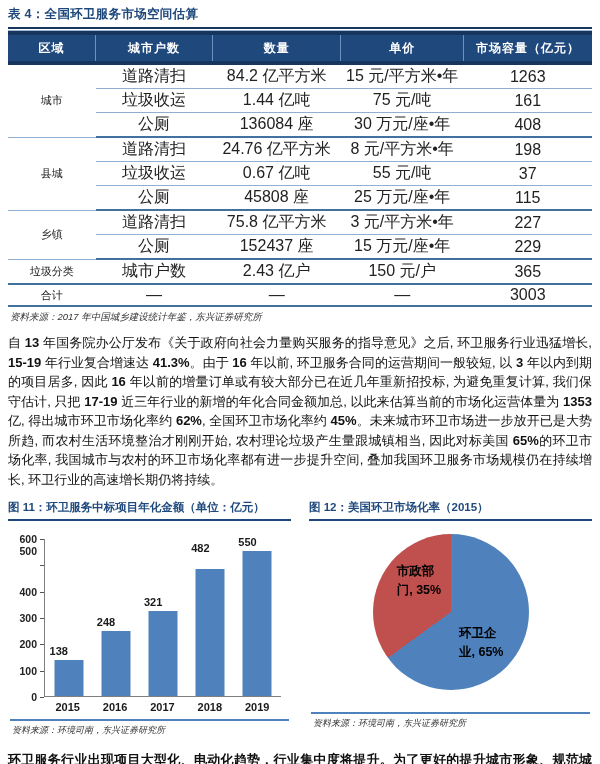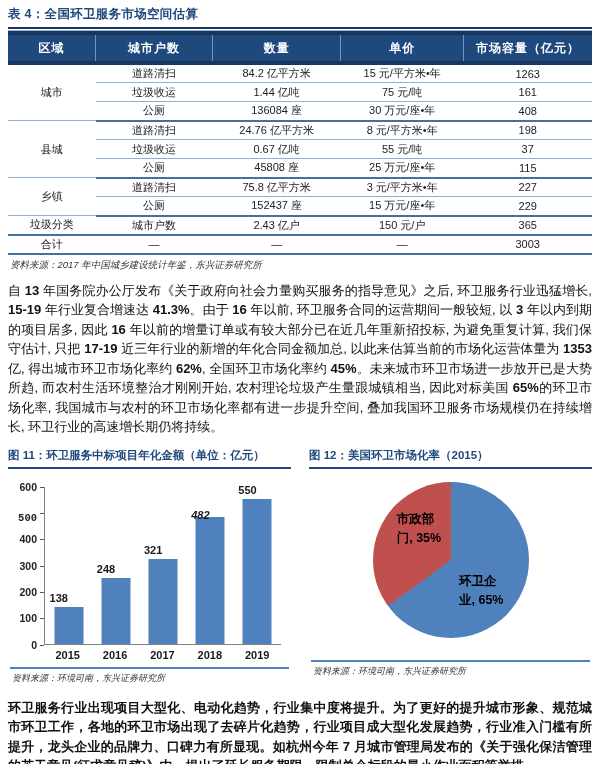--- a/index.html
+++ b/index.html
@@ -21,21 +21,21 @@
 
   
   table.market { width:100%; border-collapse:collapse; table-layout:fixed; margin-top:0; }
   table.market th {
     background:#1F497D; color:#ffffff; font-weight:bold; font-size:12px;
     height:30px; border-top:4px solid #17365D; border-bottom:4px solid #17365D;
     border-left:1px solid #6C93BE; text-align:center; letter-spacing:1px;
   }
   table.market th:first-child { border-left:none; }
   table.market td {
-    font-size:11px; text-align:center; height:19px; padding:1px 2px;
+    font-size:16px; text-align:center; height:19px; padding:1px 2px;
     color:#222; border-bottom:1px solid #8FAFD4;
   }
   table.market td.region { font-size:11px; color:#222; }
   table.market tr.group-end td { border-bottom:2px solid #41719C; }
   table.market tr.table-end td { border-bottom:2.5px solid #41719C; }
   .col-region{width:15%;} .col-item{width:20%;} .col-qty{width:22%;}
   .col-price{width:21%;} .col-cap{width:22%;}
 
   .tbl-source {
     font-size:9.5px; font-style:italic; color:#333; padding:4px 0 0 2px;
@@ -204,42 +204,42 @@
             <div class="y-tick" style="top: 152px;">0</div>
             <div class="y-dash" style="top: 158px;"></div>
             <div class="y-tick" style="top: 125.667px; margin-left: 36px;">100</div>
             <div class="y-dash" style="top: 131.667px;"></div>
             <div class="y-tick" style="top: 99.3333px;">200</div>
             <div class="y-dash" style="top: 105.333px;"></div>
             <div class="y-tick" style="top: 73px;">300</div>
             <div class="y-dash" style="top: 79px;"></div>
             <div class="y-tick" style="top: 46.6667px;">400</div>
             <div class="y-dash" style="top: 52.6667px;"></div>
-            <div class="y-tick" style="top: 25px; font-family: Liberation Mono, monospace;">500</div>
+            <div class="y-tick" style="top: 6px;">500</div>
             <div class="y-dash" style="top: 26.3333px;"></div>
             <div class="y-tick" style="top: -6px;">600</div>
             <div class="y-dash" style="top: 0px;"></div>
           </div>
         <div class="plot-col">
           <div class="plot" id="bar-plot">
               <div class="bar-cell">
                 <div class="bar" style="height: 36.34px; background: rgb(79, 129, 189);"></div>
                 <div class="bar-val" style="bottom: 39.34px;">138</div>
               </div>
               <div class="bar-cell">
                 <div class="bar" style="height: 65.3067px; background: rgb(79, 129, 189);"></div>
                 <div class="bar-val" style="bottom: 68.3067px;">248</div>
               </div>
               <div class="bar-cell">
                 <div class="bar" style="height: 84.53px; background: rgb(79, 129, 189);"></div>
                 <div class="bar-val" style="bottom: 87.53px;">321</div>
               </div>
               <div class="bar-cell">
                 <div class="bar" style="height: 126.927px; background: rgb(79, 129, 189);"></div>
-                <div class="bar-val" style="bottom: 123px; font-style: italic;">482</div>
+                <div class="bar-val" style="bottom: 142px;">482</div>
               </div>
               <div class="bar-cell">
                 <div class="bar" style="height: 144.833px; background: rgb(79, 129, 189);"></div>
                 <div class="bar-val" style="bottom: 147.833px;">550</div>
               </div>
             </div>
           <div class="xlabels" id="bar-xlabels">
               <div class="x-lab">2015</div>
               <div class="x-lab">2016</div>
               <div class="x-lab">2017</div>

